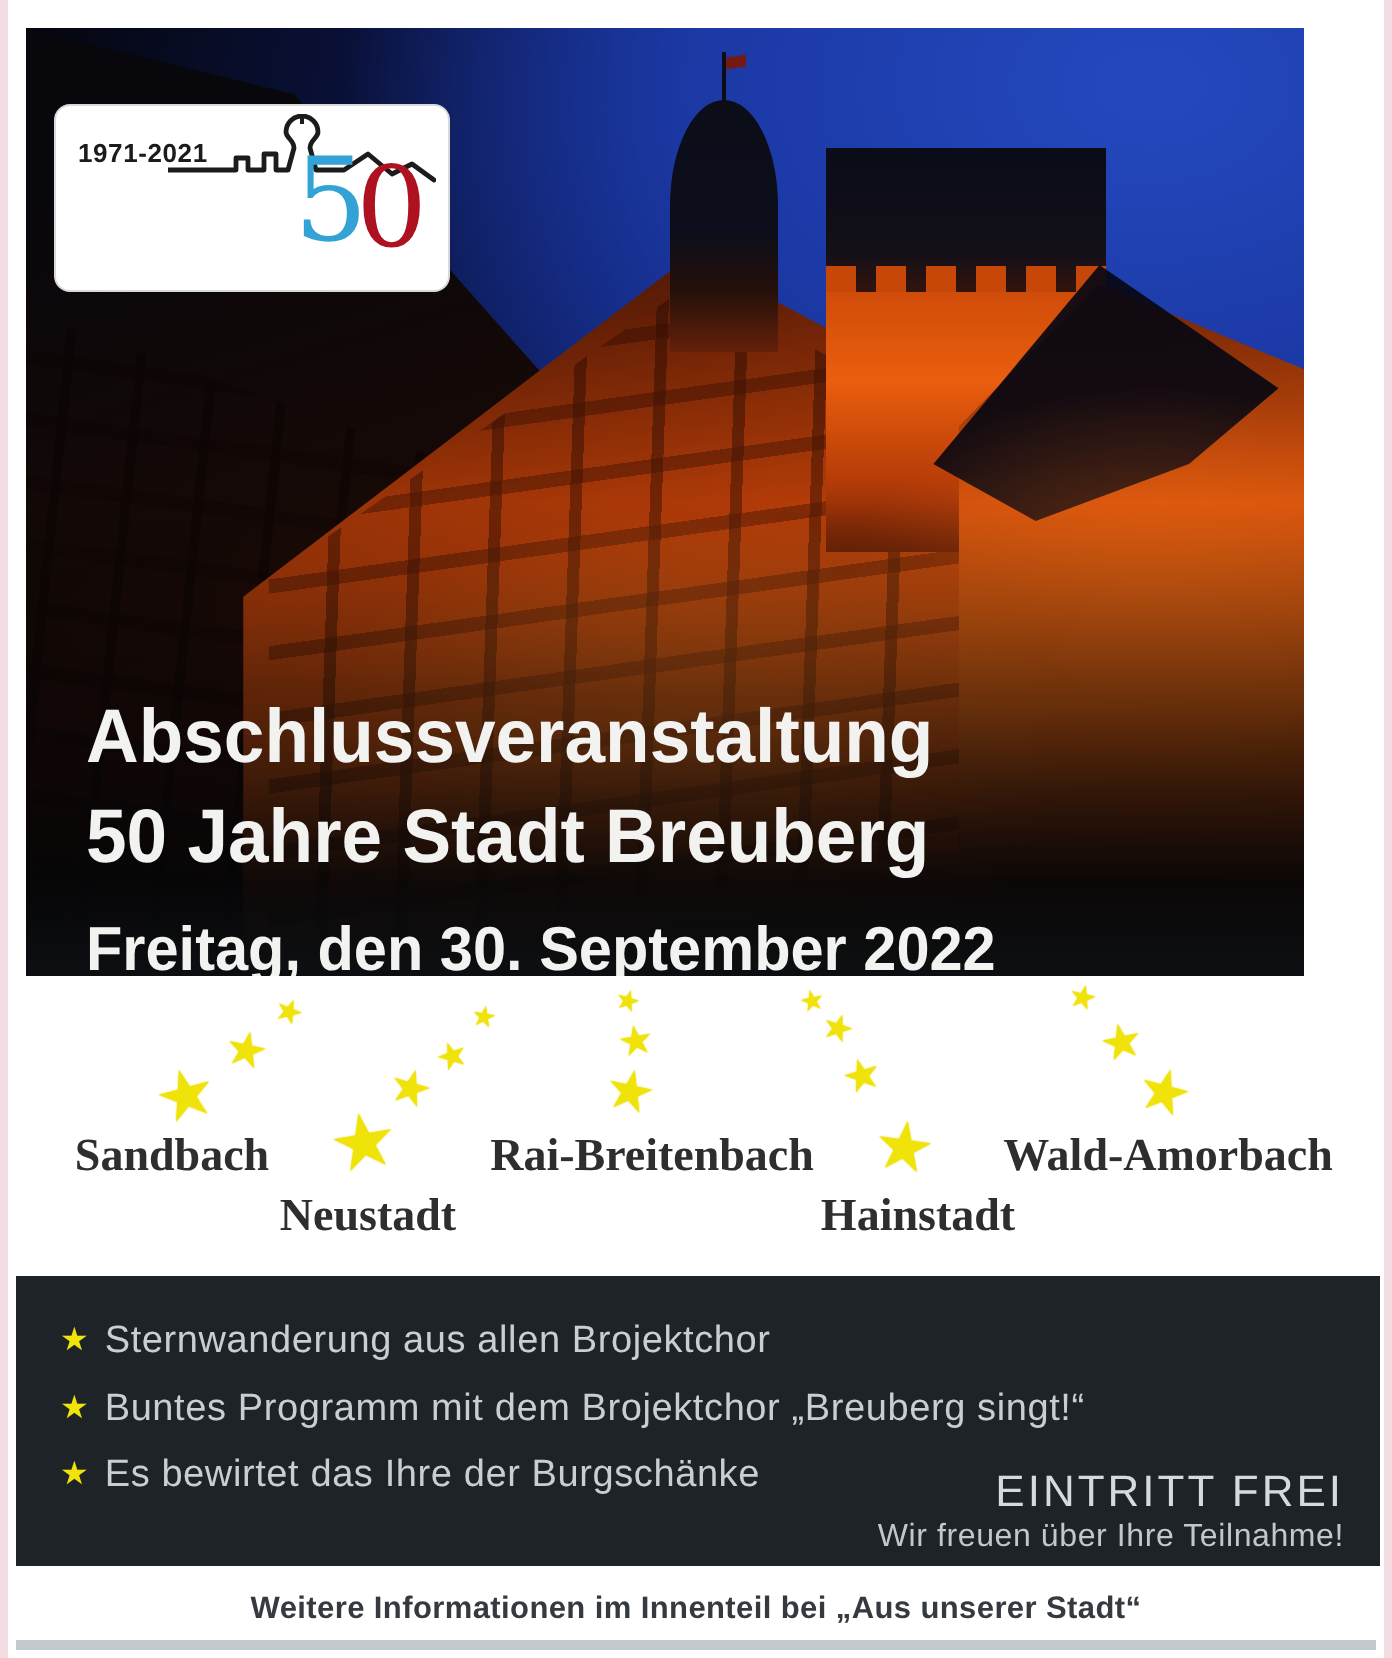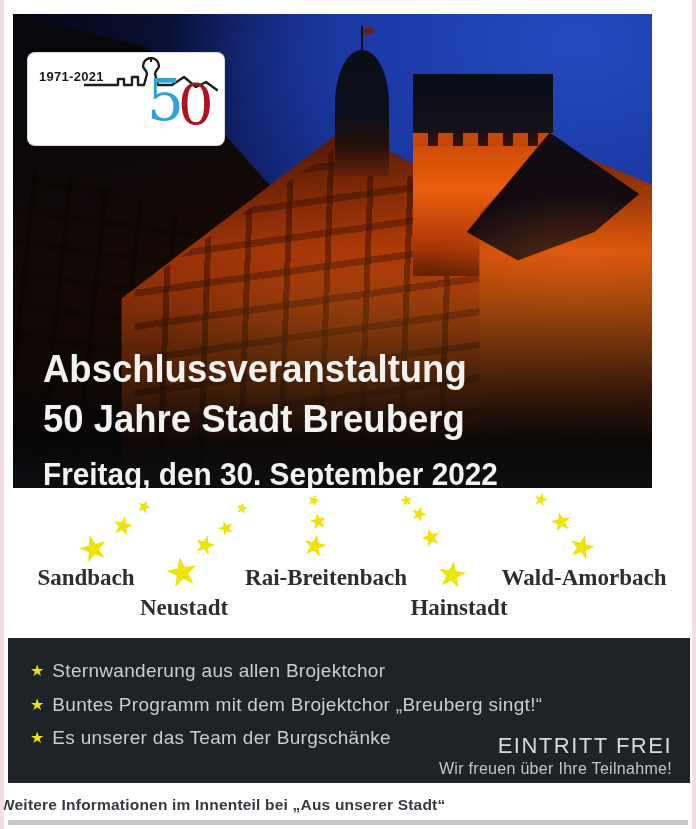--- a/index.html
+++ b/index.html
@@ -99,21 +99,21 @@
   
   .info-box{position:absolute;left:8px;top:638px;width:682px;height:145px;background:#1e2327;}
   .bullet-row{position:absolute;left:22px;display:flex;align-items:center;}
   .bullet-star{color:#f0e30a;font-size:16px;margin-right:8px;line-height:1;}
   .bullet-text{color:#c9ced2;font-size:19px;letter-spacing:.3px;white-space:nowrap;}
   .row1{top:22px;} .row2{top:56px;} .row3{top:89px;}
   .admission{position:absolute;right:18px;top:95px;color:#d6dadd;font-size:22px;letter-spacing:1.5px;}
   .admission-sub{position:absolute;right:18px;top:122px;color:#c2c7cb;font-size:16px;letter-spacing:.3px;margin-left:47px;}
 
   
-  .footer-note{position:absolute;left:0;top:796px;width:696px;text-align:left;font-size:15.5px;font-weight:bold;color:#343a40;letter-spacing:.2px;}
+  .footer-note{position:absolute;left:0;top:796px;width:696px;text-align:center;font-size:15.5px;font-weight:bold;color:#343a40;letter-spacing:.2px;}
   .footer-rule{position:absolute;left:8px;top:820px;width:680px;height:5px;background:#c6c9cb;}
 </style>
 </head>
 <body>
 
 <div class="poster">
   <div class="edge left"></div>
   <div class="edge right"></div>
 
   <div class="photo">
@@ -183,21 +183,21 @@
     <div class="bullet-row row1">
       <span class="bullet-star">★</span>
       <span class="bullet-text">Sternwanderung aus allen Brojektchor</span>
     </div>
     <div class="bullet-row row2">
       <span class="bullet-star">★</span>
       <span class="bullet-text">Buntes Programm mit dem Brojektchor „Breuberg singt!“</span>
     </div>
     <div class="bullet-row row3">
       <span class="bullet-star">★</span>
-      <span class="bullet-text">Es unserer das Team der Burgschänke</span>
+      <span class="bullet-text">Es bewirtet das Ihre der Burgschänke</span>
     </div>
     <div class="admission">EINTRITT FREI</div>
     <div class="admission-sub">Wir freuen über Ihre Teilnahme!</div>
   </div>
 
   <div class="footer-note">Weitere Informationen im Innenteil bei „Aus unserer Stadt“</div>
   <div class="footer-rule"></div>
 </div>
 
 </body></html>

